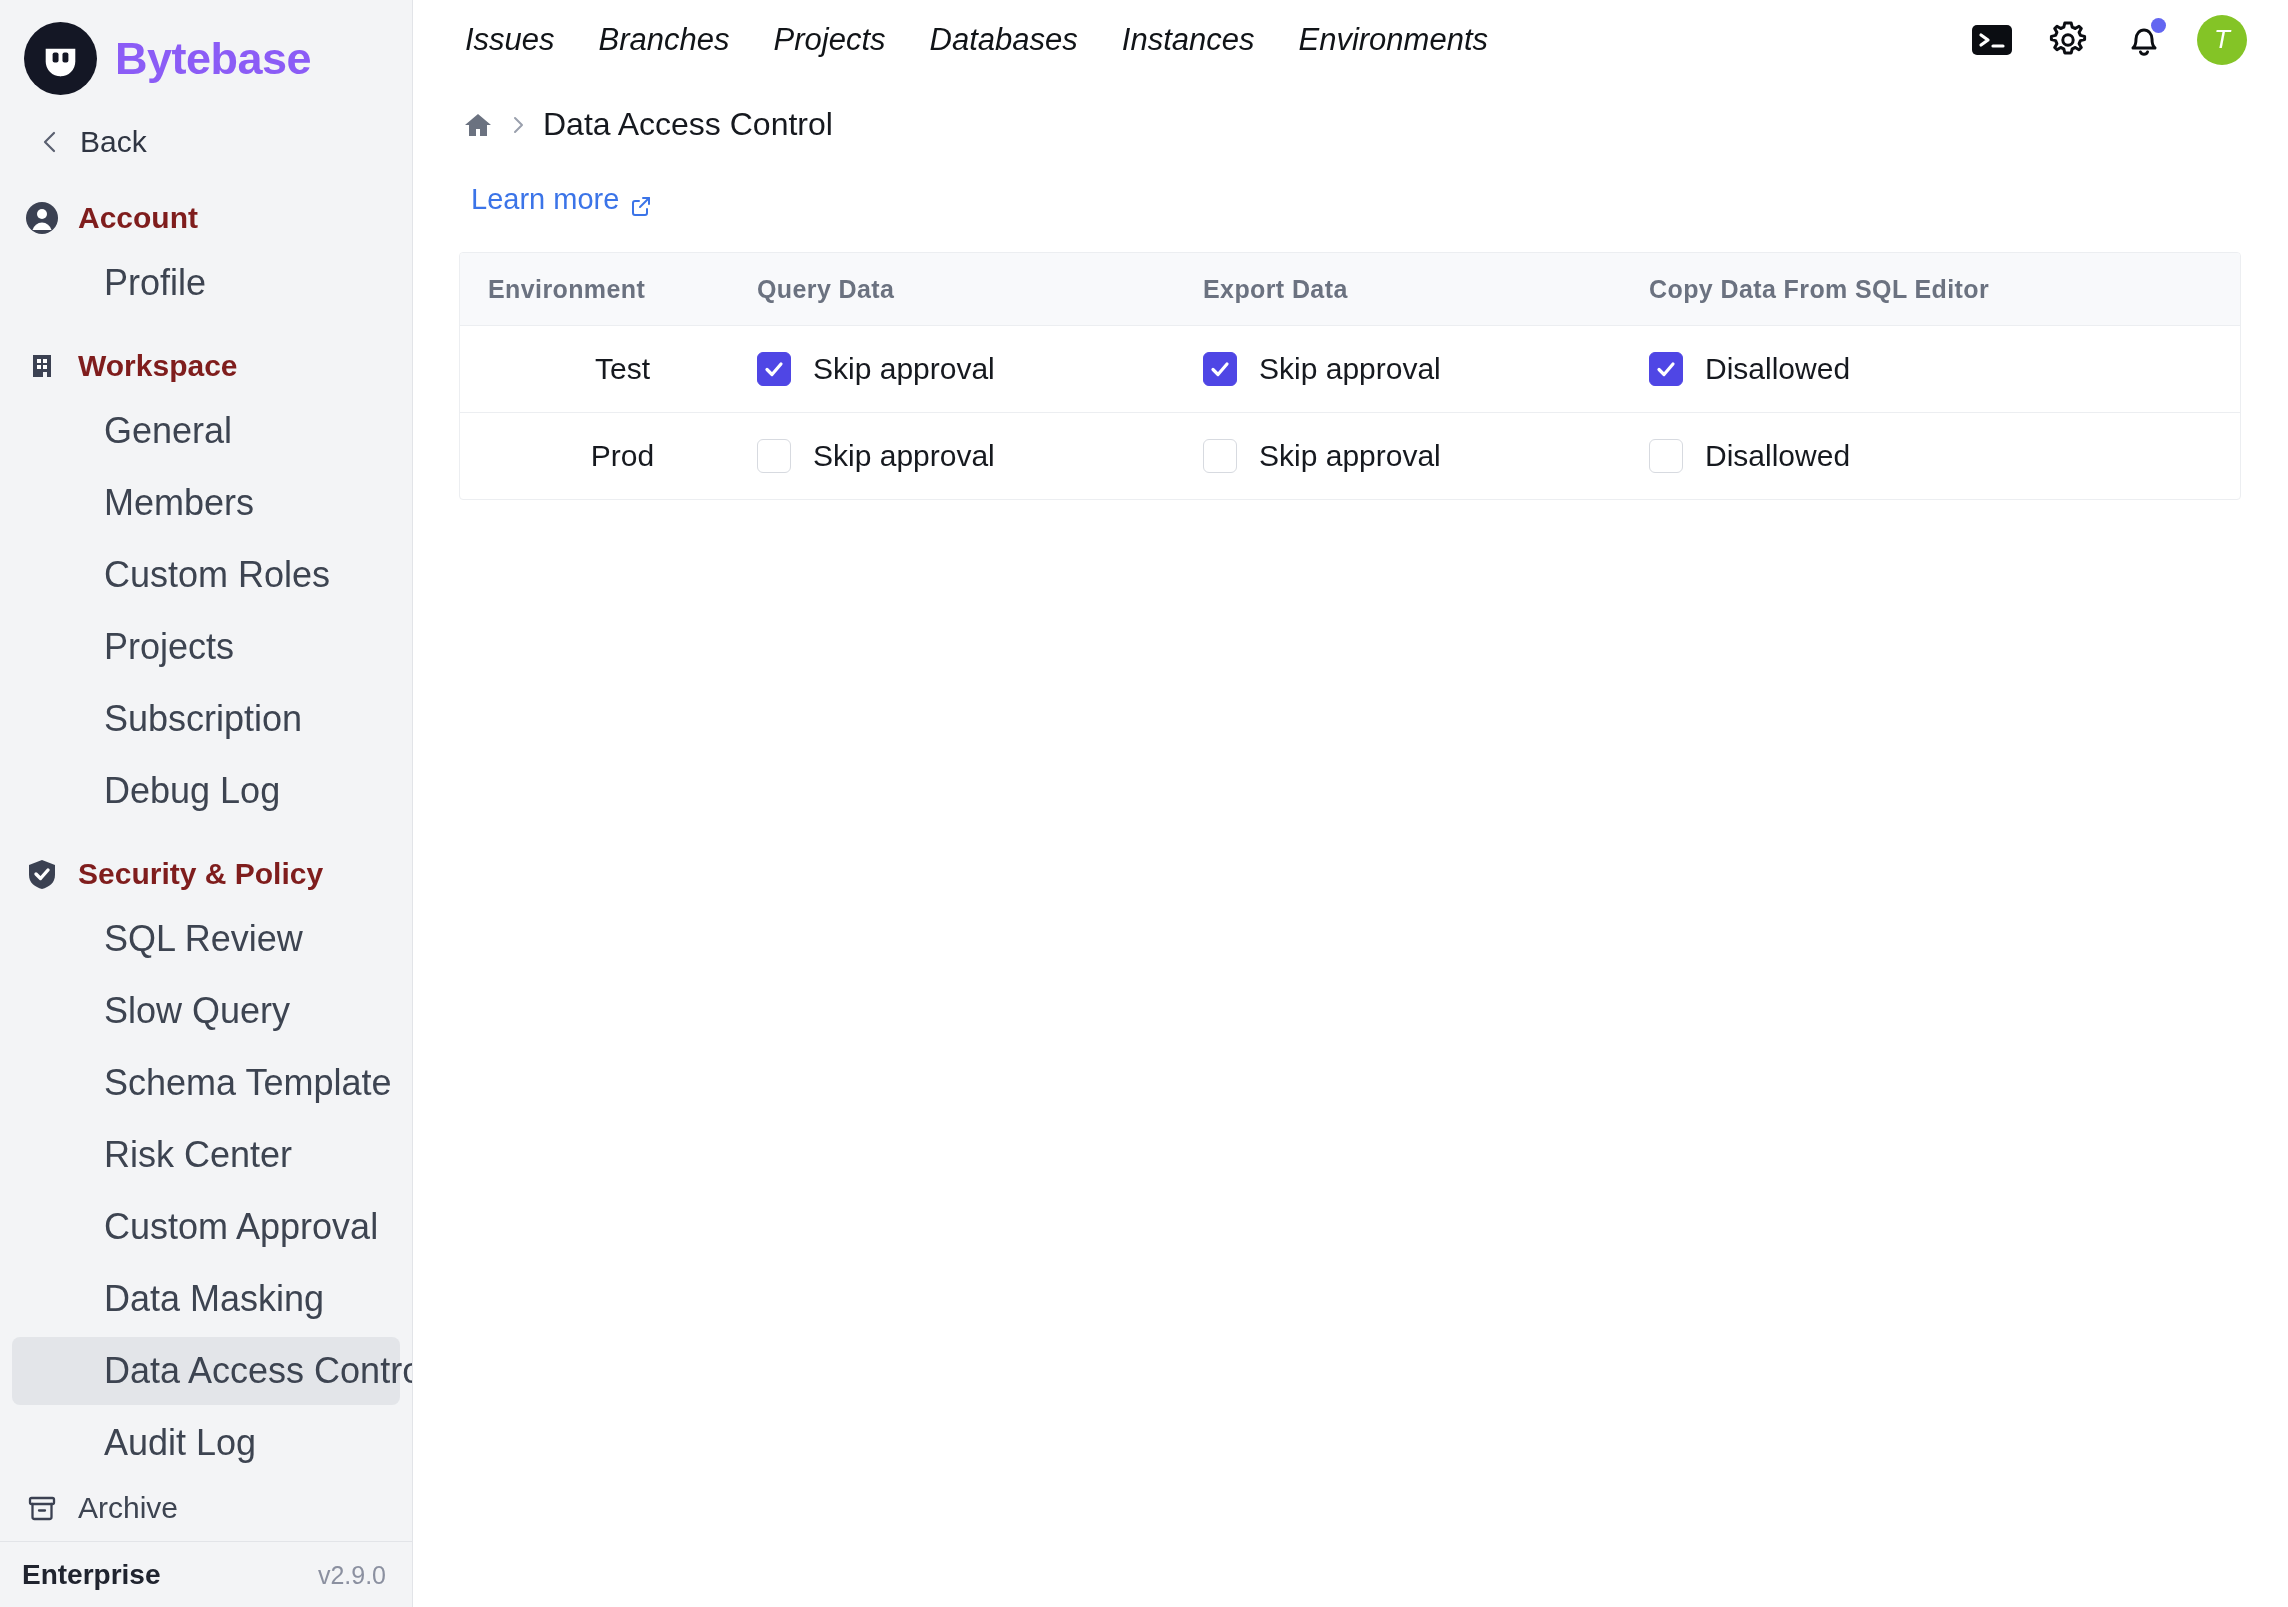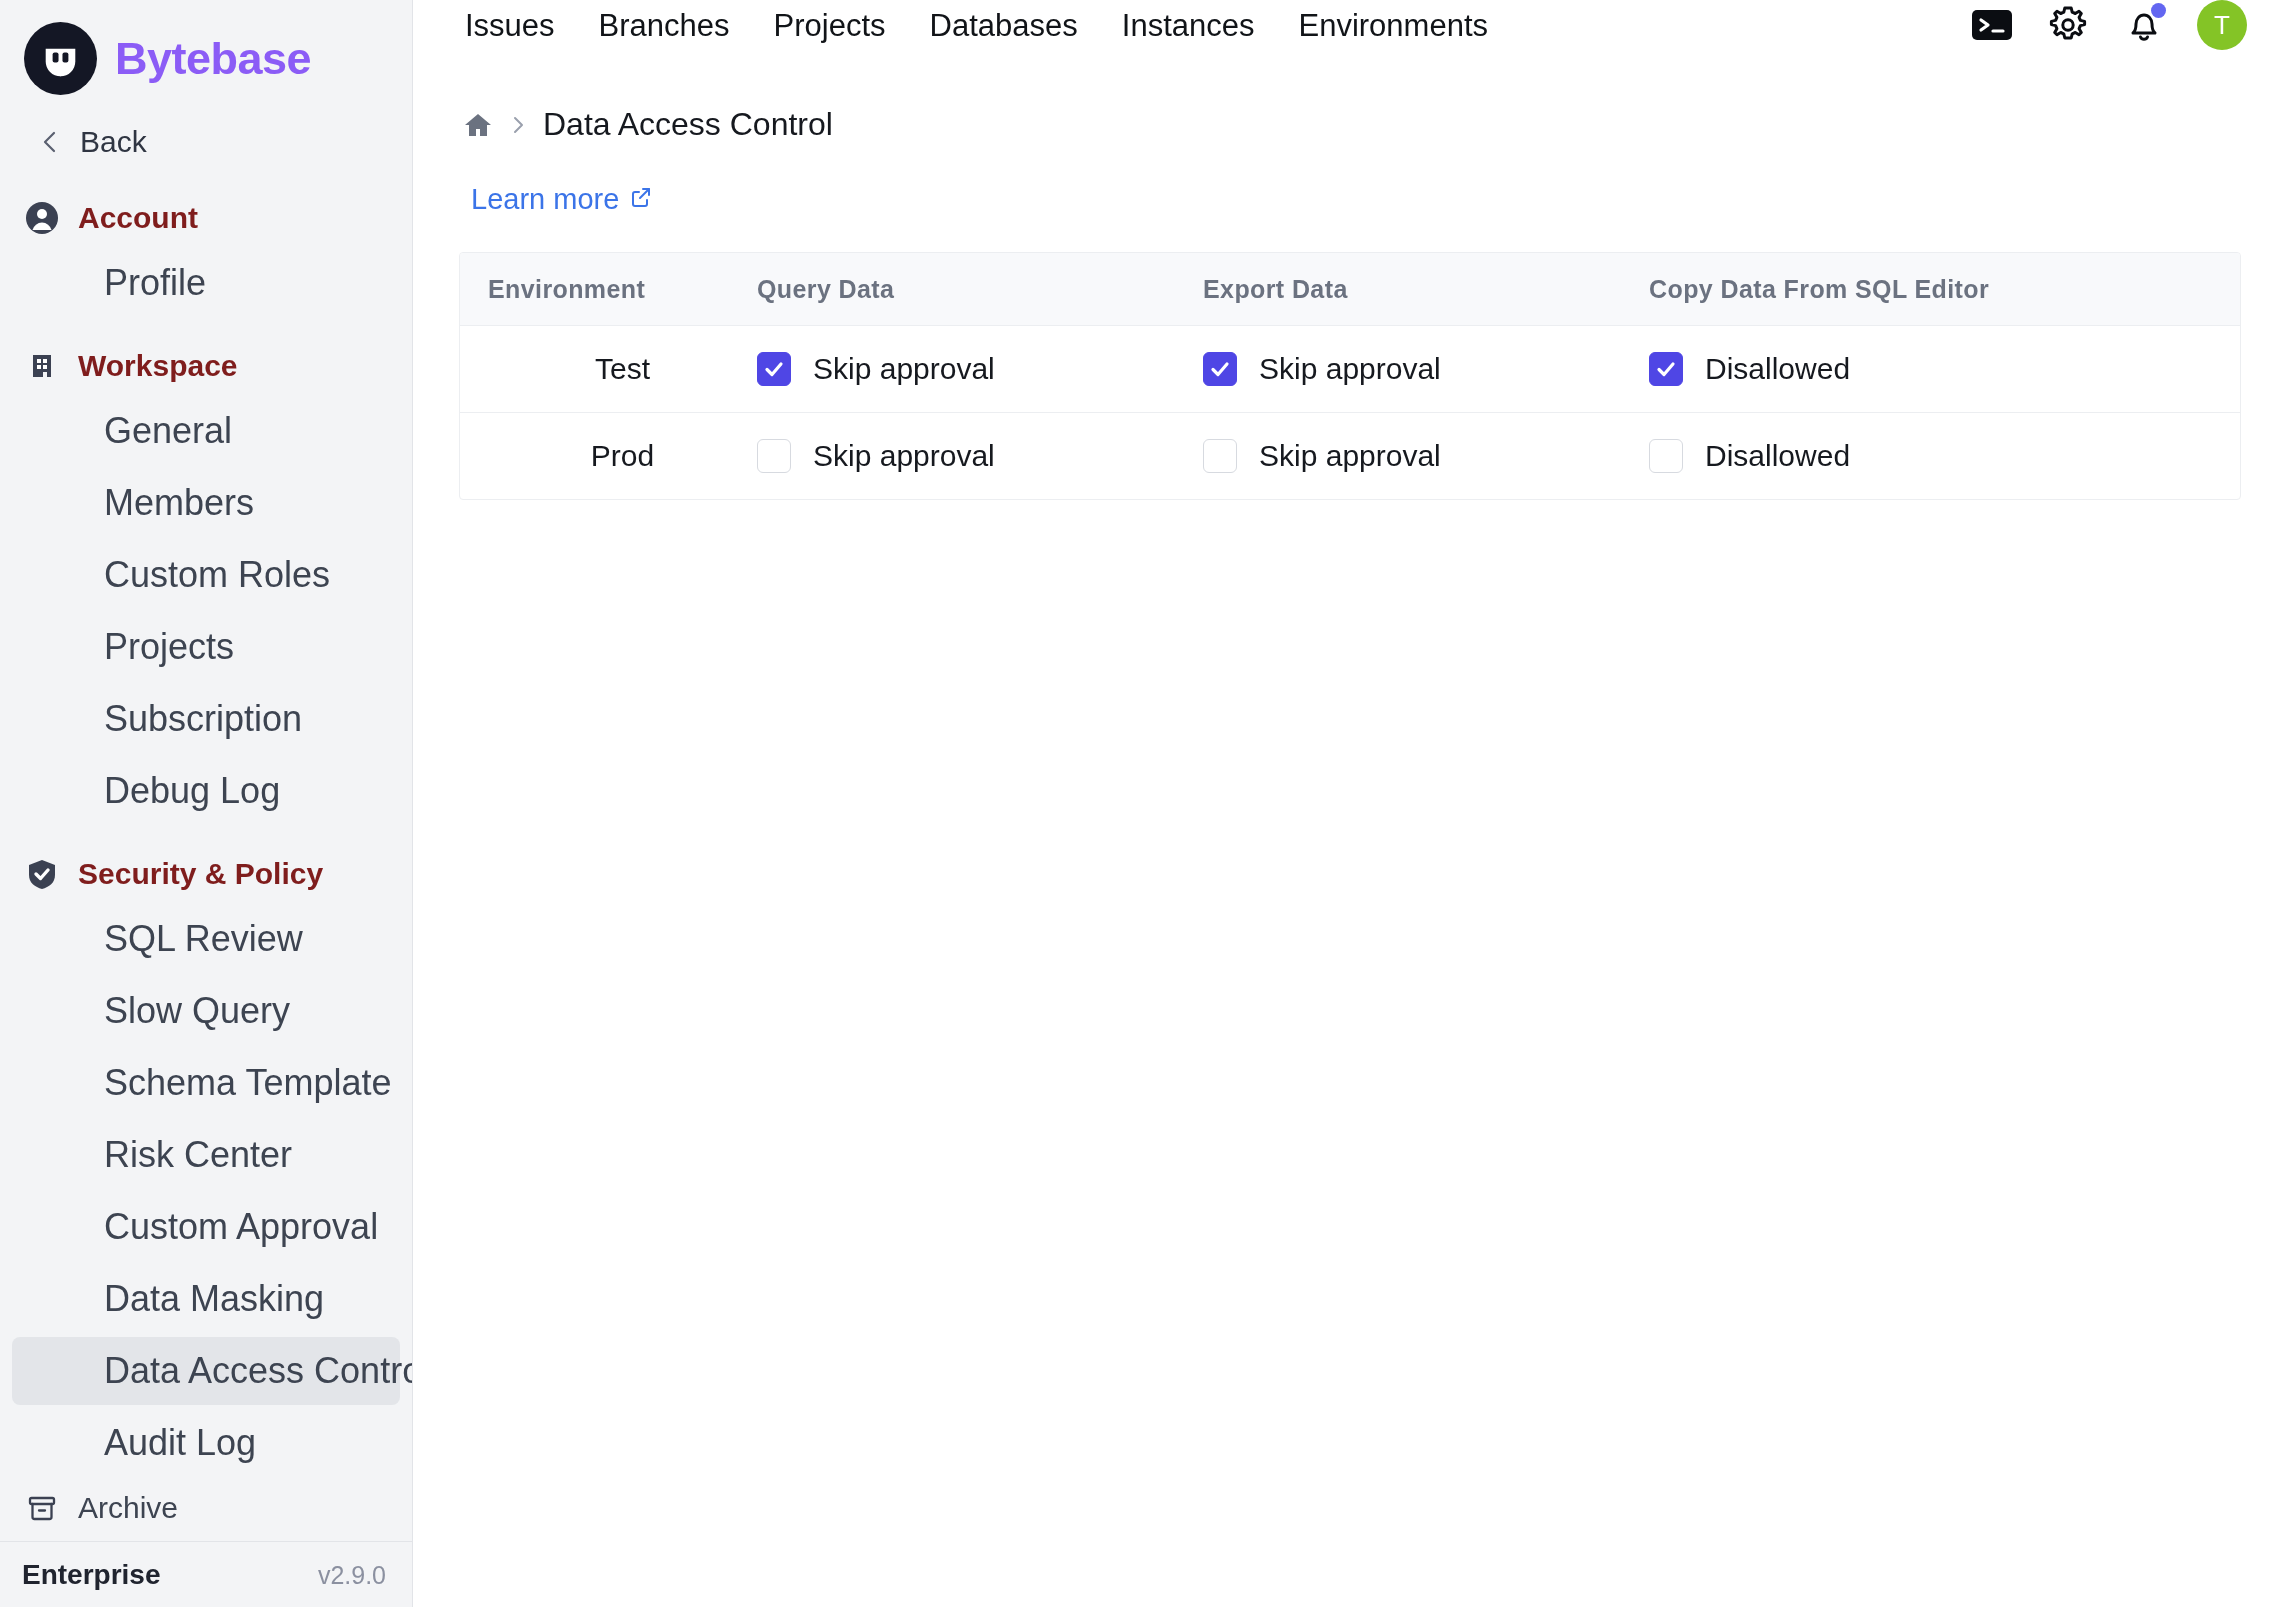--- a/index.html
+++ b/index.html
@@ -125,23 +125,24 @@
     background: #ffffff;
     display: flex;
     flex-direction: column;
     min-width: 0;
   }
 
   .topbar {
     height: 80px;
     flex: 0 0 80px;
     display: flex;
-    align-items: flex-start;
+    align-items: center;
     padding: 0 28px 0 30px;
     border-bottom: 1px solid #ffffff;
+    font-style: italic;
   }
   .topnav {
     display: flex;
     align-items: center;
     gap: 0px;
   }
   .topnav-item {
     font-size: 31px;
     color: #111418;
     padding: 8px 22px;
@@ -208,21 +209,21 @@
     display: flex;
     align-items: center;
     flex-wrap: wrap;
     gap: 0;
   }
   .learn-more {
     color: #3b74e8;
     cursor: pointer;
     margin-left: 10px;
     display: inline-flex;
-    align-items: flex-start;
+    align-items: flex-end;
     gap: 10px;
   }
   .ext-icon { width: 24px; height: 24px; }
 
   
   .table-wrap {
     margin-top: 36px;
     border: 1px solid #eceef1;
     border-radius: 4px;
     overflow: hidden;

